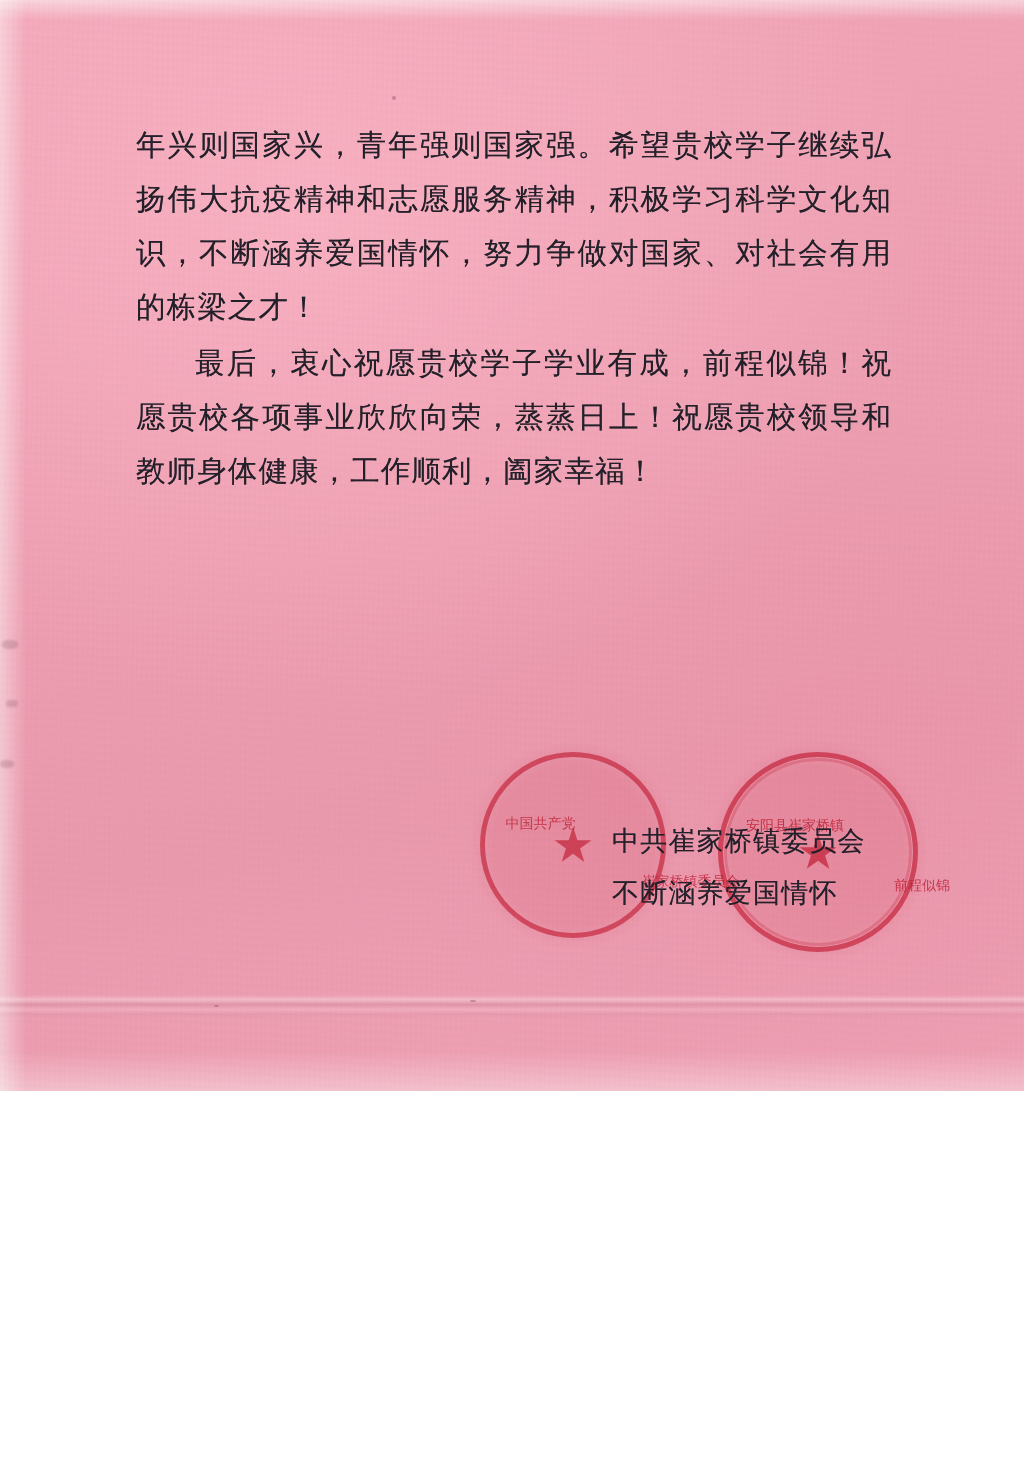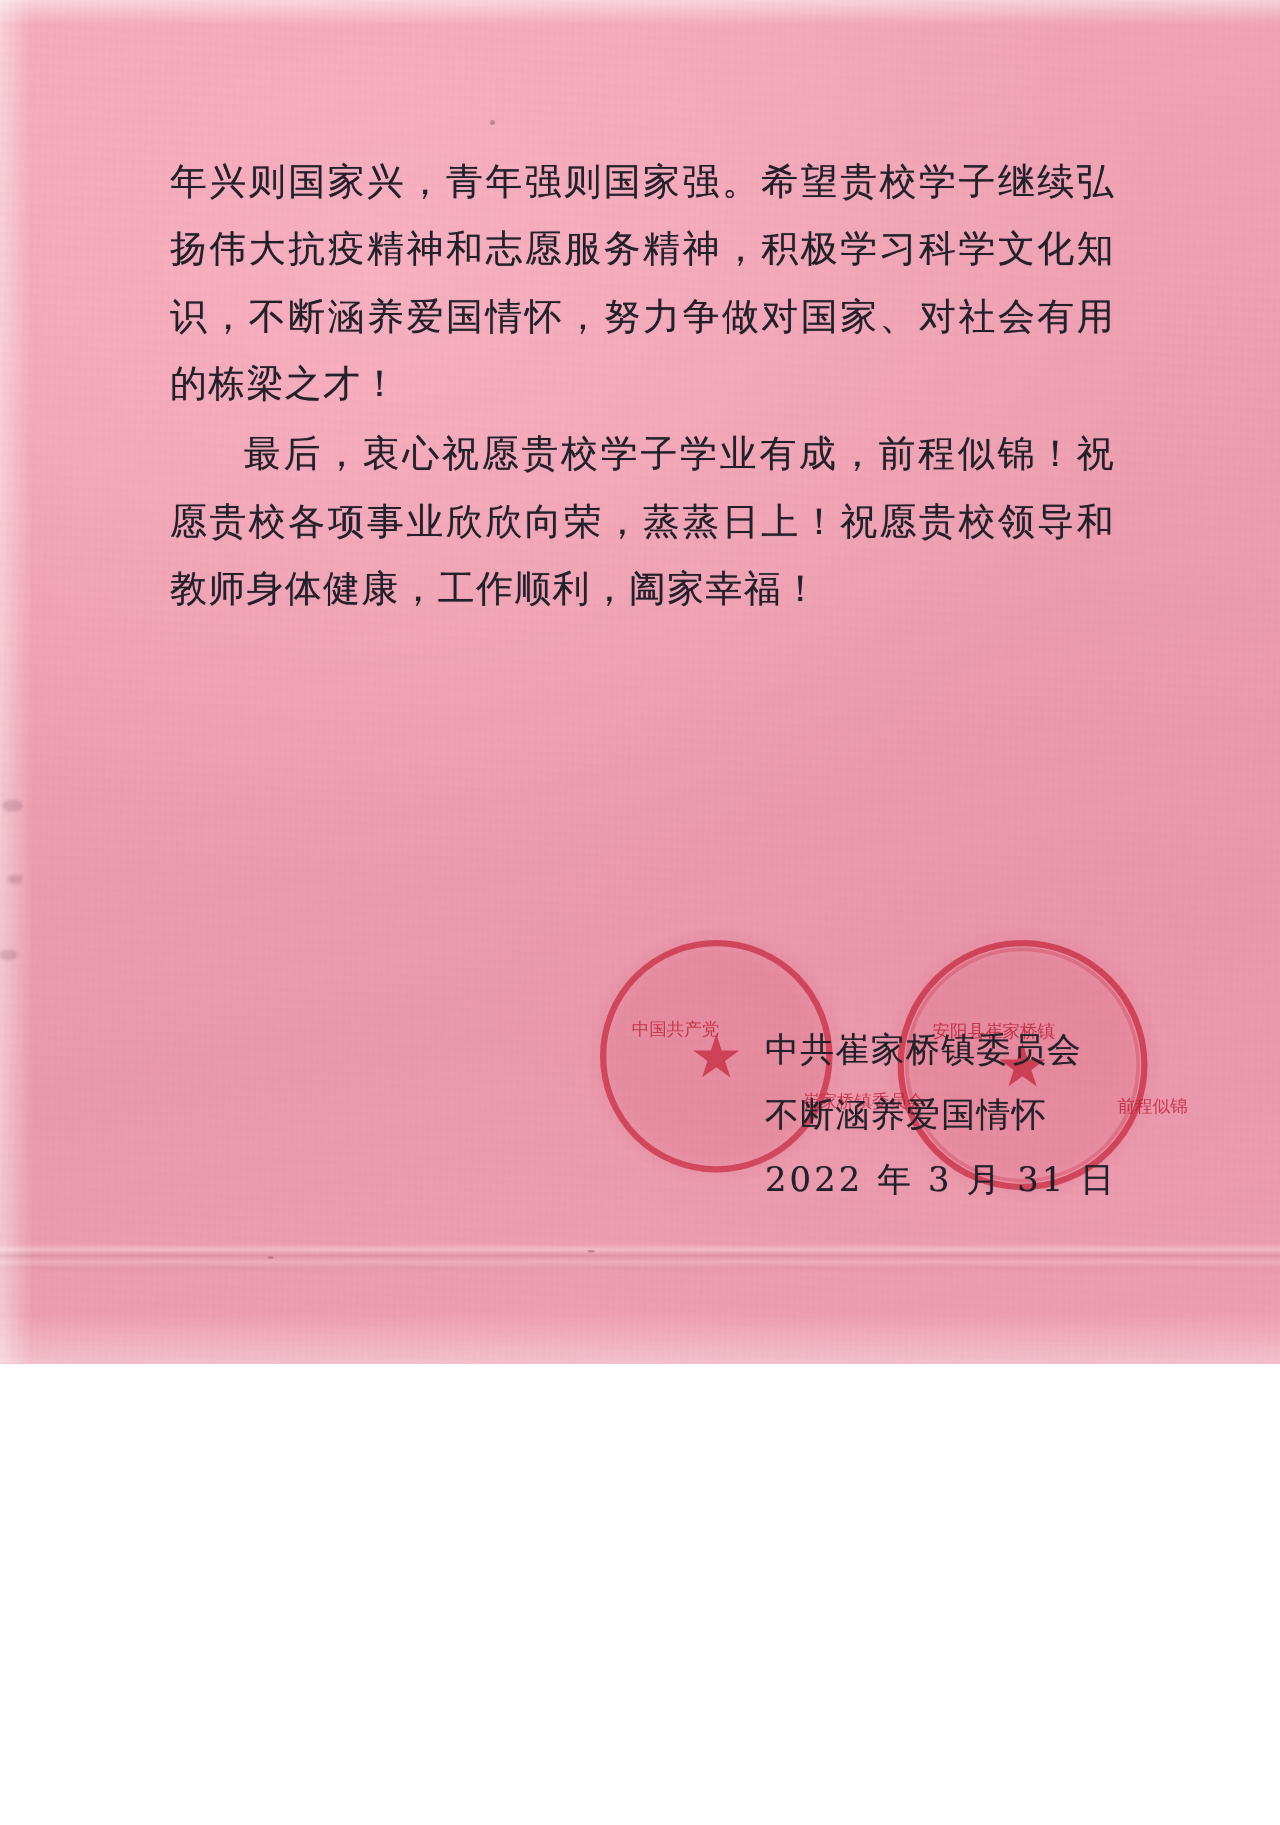--- a/index.html
+++ b/index.html
@@ -229,16 +229,15 @@
       <span style="transform: rotate(-64deg) translate(0,-80px) rotate(64deg);">安阳县崔家桥镇</span>
       <span style="transform: rotate(108deg) translate(0,-80px) rotate(-108deg);">前程似锦</span>
     </div>
     <div class="inner-star">★</div>
   </div>
   <div class="seal seal-b2"></div>
 
   <div class="signature">
     <div>中共崔家桥镇委员会</div>
     <div>不断涵养爱国情怀</div>
-    <div class="date">2022 年 3 月 31 日</div>
   </div>
 
 </div>
 
 </body></html>

